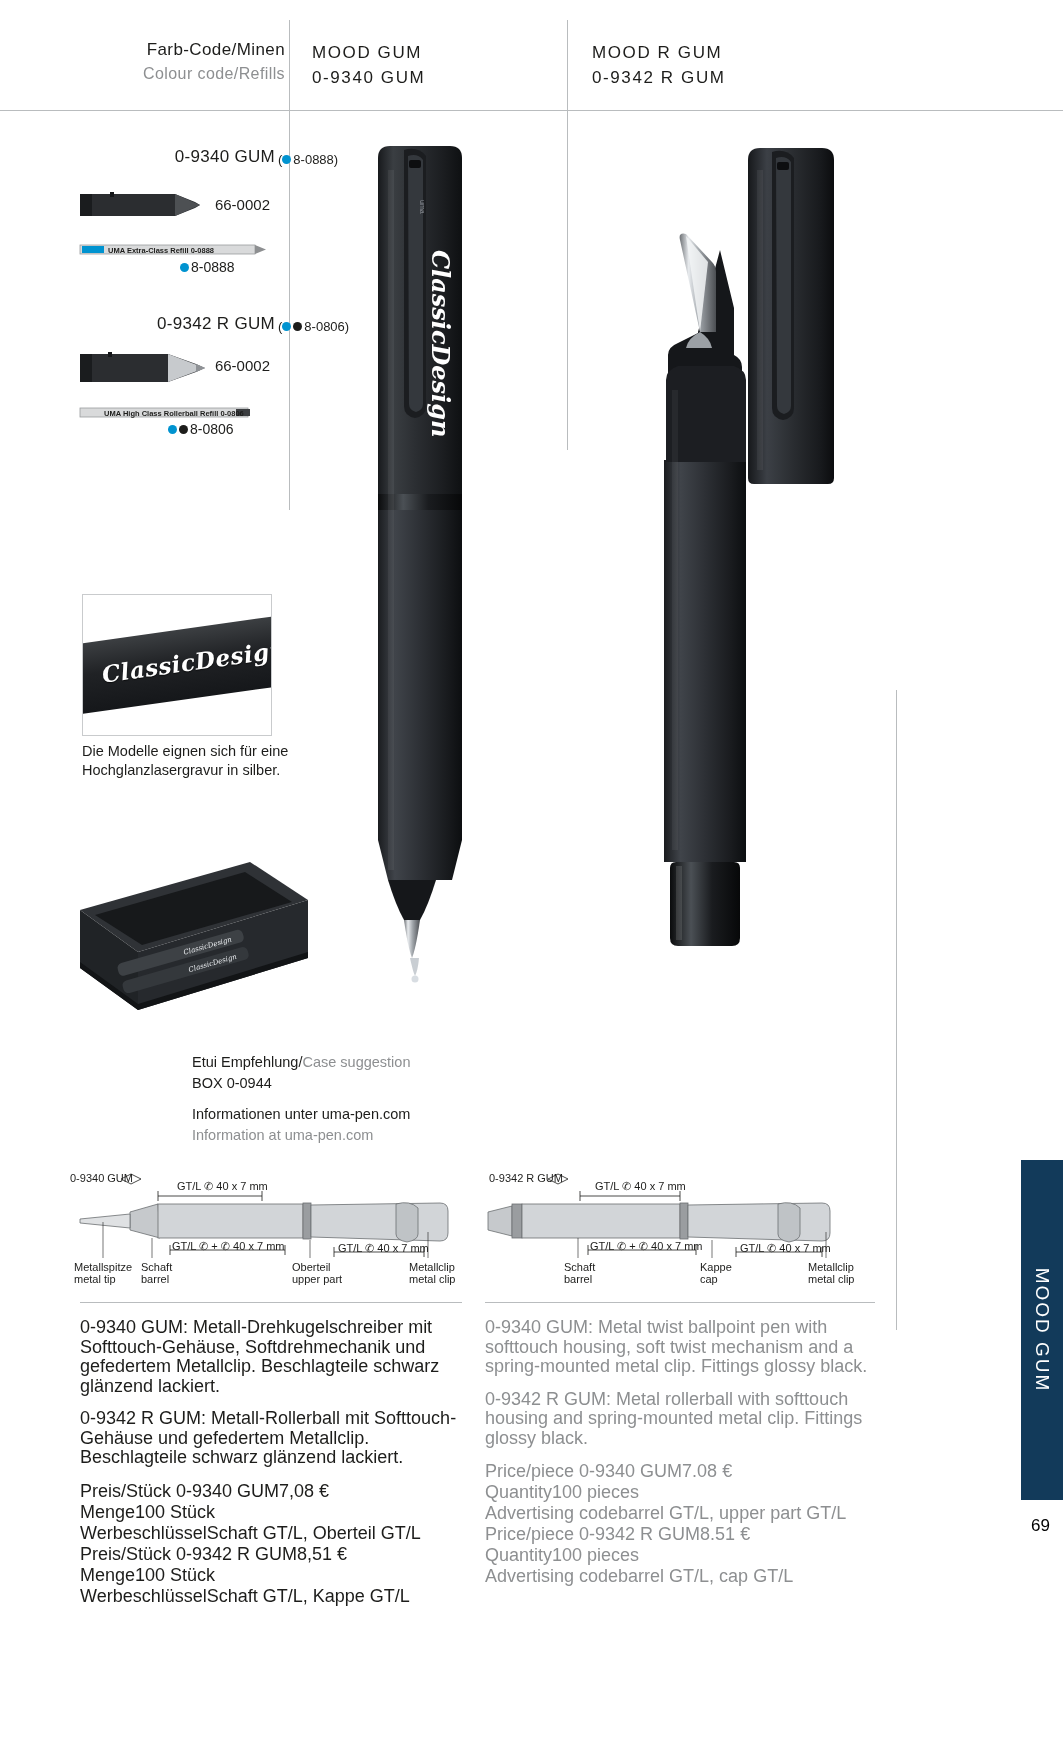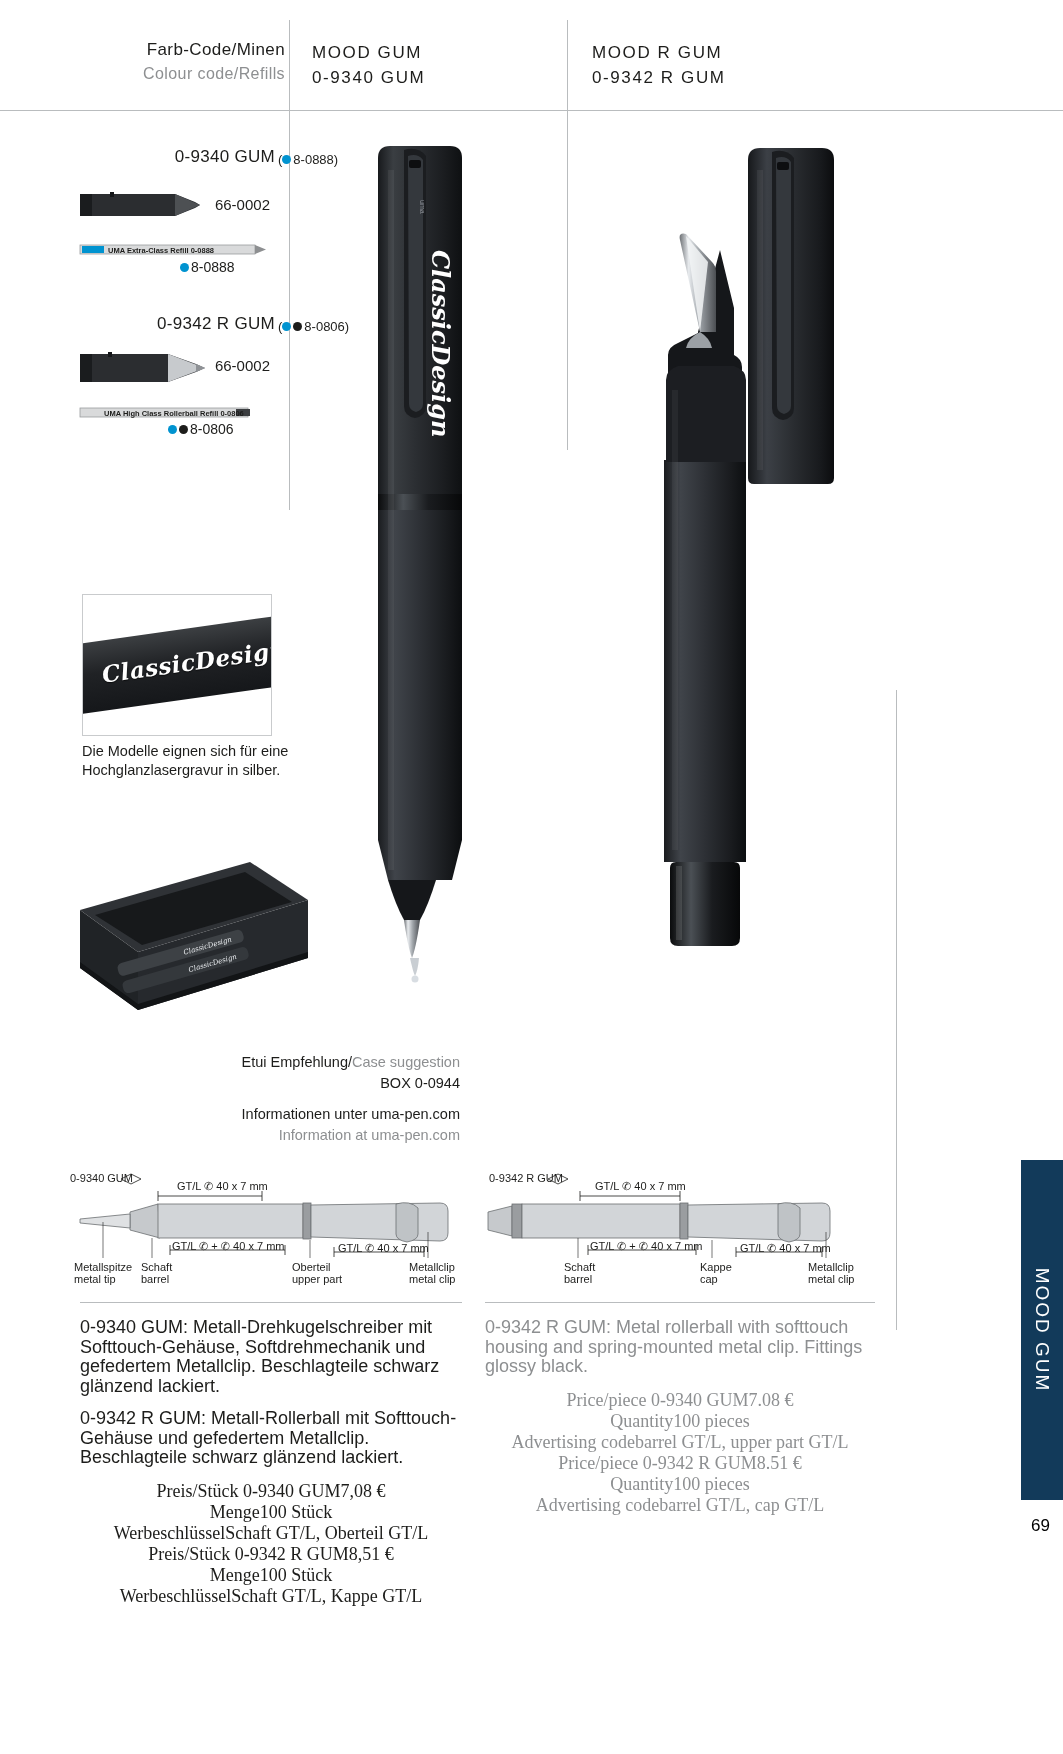--- a/index.html
+++ b/index.html
@@ -37,33 +37,33 @@
   .num-right { font-size:15px; }
 
   
   .engrave-box { position:absolute; left:82px; top:594px; width:190px; height:142px; border:1px solid #c9cbcd; background:#fff; overflow:hidden; }
   .engrave-pen { position:absolute; left:-22px; top:34px; width:250px; height:70px; background:linear-gradient(180deg,#3c3f42 0%,#202225 45%,#15171a 100%); border-radius:6px; transform:rotate(-8deg); }
   .engrave-script { position:absolute; left:18px; top:52px; width:200px; transform:rotate(-8deg); color:#fff; font-family:"DejaVu Serif", serif; font-style:italic; font-weight:bold; font-size:23px; letter-spacing:.5px; text-shadow:0 1px 1px rgba(0,0,0,.6); }
 
   .cap-de { position:absolute; left:82px; top:742px; width:215px; font-size:14.5px; line-height:19px; color:#1d1d1b; }
   .cap-en { position:absolute; left:82px; top:780px; width:215px; font-size:14px; line-height:19px; color:#8d8f91; }
 
-  .etui { position:absolute; left:200px; top:1052px; width:260px; font-size:14.5px; line-height:21px;text-align:right; }
+  .etui { position:absolute; left:192px; top:1052px; width:260px; font-size:14.5px; line-height:21px; }
   .etui .grey { color:#8d8f91; }
 
   
   .tech { position:absolute; font-size:11px; color:#1d1d1b; }
   .dimtxt { font-size:11px; }
 
   
   .btm { position:absolute; top:1318px; font-size:18px; line-height:19.5px; }
   .btm.left { left:80px; width:382px; }
   .btm.right { left:485px; width:390px; color:#8d8f91; }
   .btm p { margin:0 0 13px 0; }
-  .pricerow { display:flex; justify-content:center; line-height:21px;font-family:Liberation Serif, serif; }
+  .pricerow { display:flex; justify-content:flex-start; line-height:21px; }
   .pricerow span:last-child { text-align:right; }
 
   
   .tab { position:absolute; right:0; top:1160px; width:42px; height:340px; background:#123a5a; }
   .tab span { position:absolute; left:50%; top:50%; transform:translate(-50%,-50%) rotate(90deg); white-space:nowrap; color:#fff; font-size:19px; letter-spacing:2px; }
   .pageno { position:absolute; right:13px; top:1516px; font-size:17px; color:#000000; }
 
   .svgw { position:absolute; left:0; top:0; }
 </style>
 </head>
@@ -376,20 +376,21 @@
         <span>Menge</span>
         <span>100 Stück</span>
       </div>
     <div class="pricerow">
         <span>Werbeschlüssel</span>
         <span>Schaft GT/L, Kappe GT/L</span>
       </div>
   </div>
 
   <div class="btm right">
+    <p>0-9340 GUM: Metal twist ballpoint pen with softtouch housing, soft twist mechanism and a spring-mounted metal clip. Fittings glossy black.</p>
     <p>0-9342 R GUM: Metal rollerball with softtouch housing and spring-mounted metal clip. Fittings glossy black.</p>
     <div class="pricerow">
         <span>Price/piece 0-9340 GUM</span>
         <span>7.08 €</span>
       </div>
     <div class="pricerow">
         <span>Quantity</span>
         <span>100 pieces</span>
       </div>
     <div class="pricerow">

